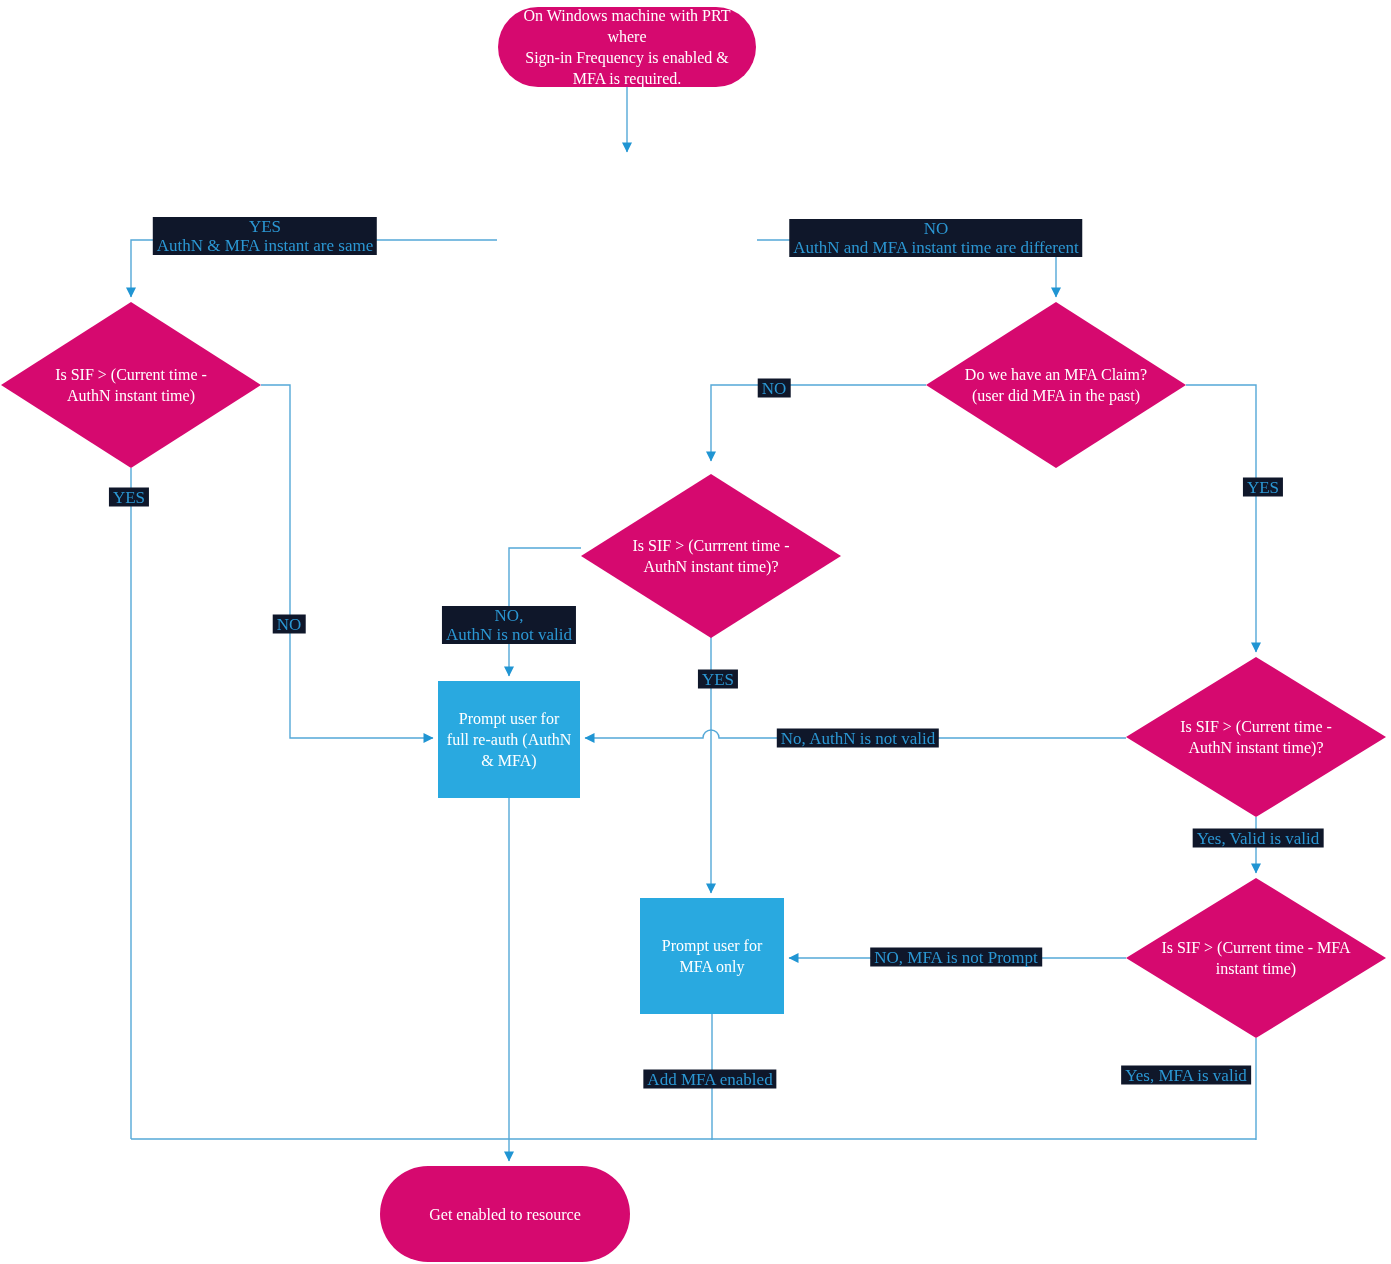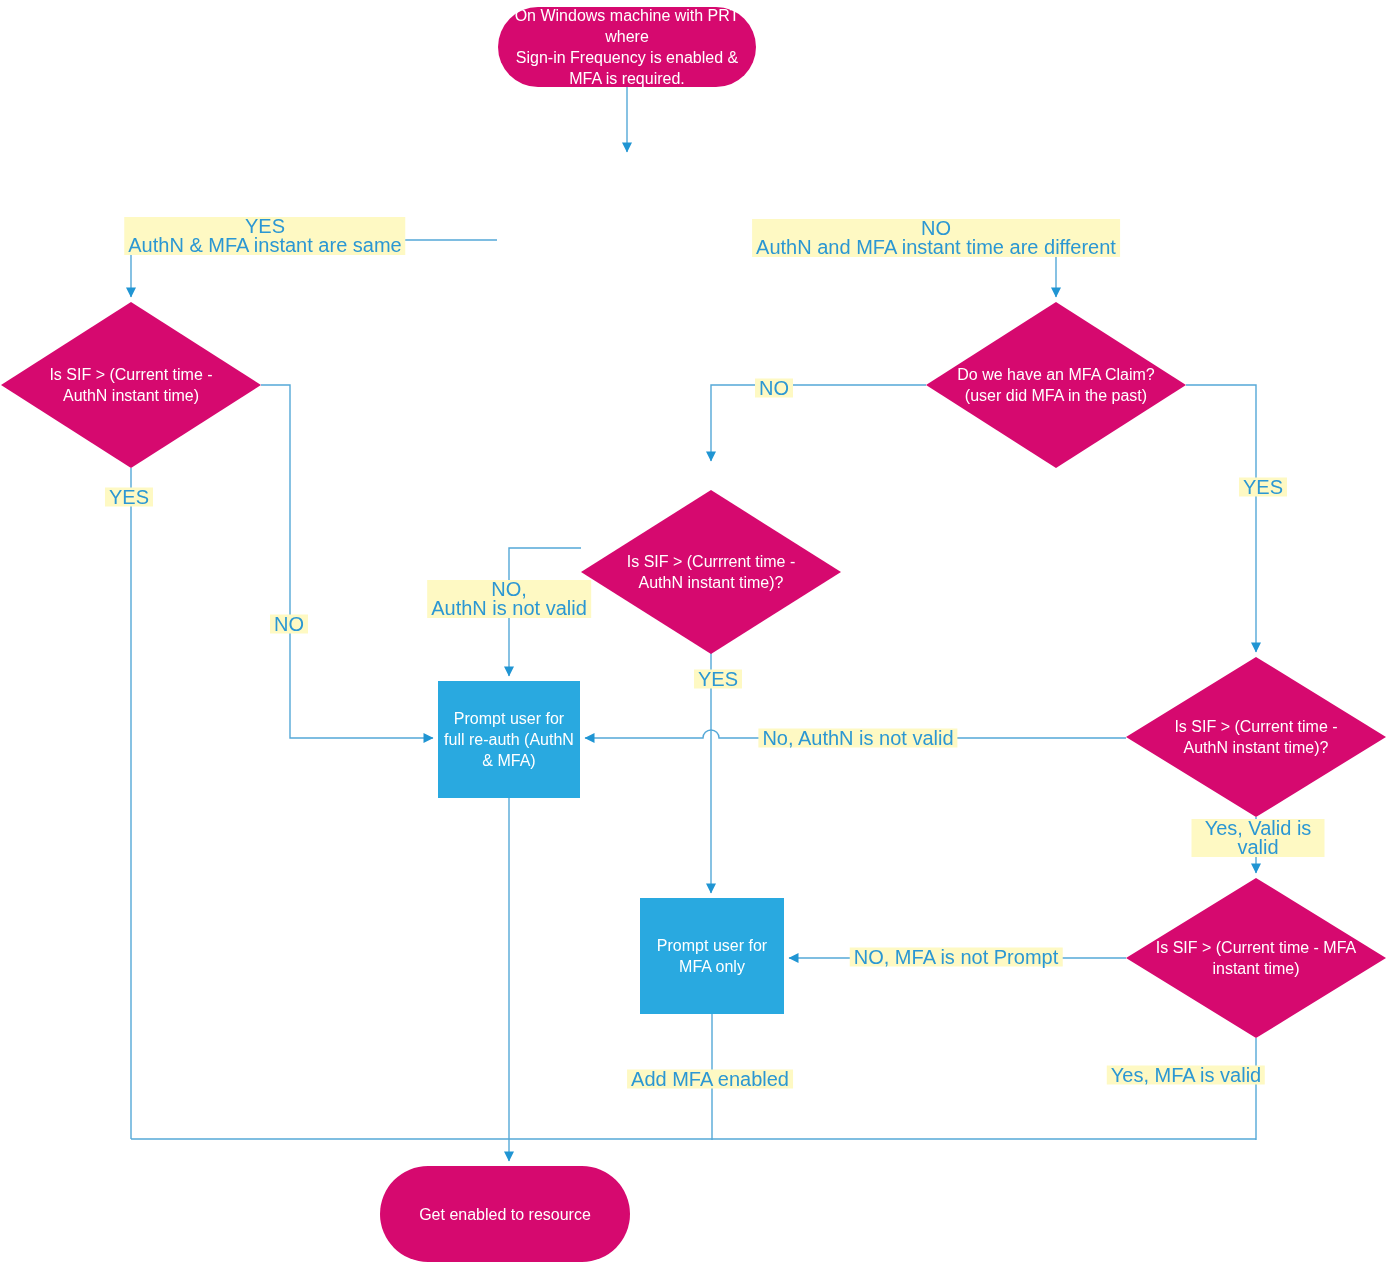--- a/index.html
+++ b/index.html
@@ -6,36 +6,36 @@
     --magenta:#d6096f;
     --blue:#29a9e0;
     --connector:#54a8d7;
     --arrow:#2095d3;
     --label:#2b97d3;
     --shape-text:#ffffff;
   }
   html,body{margin:0;padding:0;background:#ffffff;}
   #canvas{
     position:relative;width:1391px;height:1264px;background:#ffffff;overflow:hidden;
-    font-family:Liberation Sans, sans-serif;
+    font-family:Liberation Serif, serif;
   }
   #connectors{position:absolute;left:0;top:0;z-index:1;}
   #connectors path{stroke:var(--connector);stroke-width:1.4;fill:none;}
   #arrowhead path{fill:var(--arrow);stroke:none;}
   .node{
     position:absolute;z-index:3;display:flex;align-items:center;justify-content:center;
     text-align:center;color:var(--shape-text);font-size:16px;line-height:21px;
     white-space:pre-line;
   }
   .terminator{background:var(--magenta);}
   .decision{background:var(--magenta);clip-path:polygon(50% 0%,100% 50%,50% 100%,0% 50%);}
   .process{background:var(--blue);}
   .elabel{
     position:absolute;z-index:2;transform:translate(-50%,-50%);
-    background:#fef9c3;color:var(--label);font-size:20px;line-height:19px;
+    background:#0f172a;color:var(--label);font-size:17px;line-height:19px;
     text-align:center;white-space:pre-line;padding:0 4px;
   }
 </style>
 </head>
 <body>
 
 <div id="canvas">
 
   <svg id="connectors" width="1391" height="1264" viewBox="0 0 1391 1264">
     <defs>
@@ -66,21 +66,21 @@
 Sign-in Frequency is enabled &amp;
 MFA is required.</div>
 
 
   <div class="node decision" style="left:1px;top:302px;width:260px;height:166px;">Is SIF &gt; (Current time -
 AuthN instant time)</div>
 
   <div class="node decision" style="left:926px;top:302px;width:260px;height:166px;">Do we have an MFA Claim?
 (user did MFA in the past)</div>
 
-  <div class="node decision" style="left:581px;top:490px;width:260px;height:164px;">Is SIF &gt; (Currrent time -
+  <div class="node decision" style="left:581px;top:474px;width:260px;height:164px;">Is SIF &gt; (Currrent time -
 AuthN instant time)?</div>
 
   <div class="node process" style="left:438px;top:681px;width:142px;height:117px;">Prompt user for
 full re-auth (AuthN
 &amp; MFA)</div>
 
   <div class="node decision" style="left:1126px;top:657px;width:260px;height:160px;">Is SIF &gt; (Current time -
 AuthN instant time)?</div>
 
   <div class="node decision" style="left:1126px;top:878px;width:260px;height:160px;">Is SIF &gt; (Current time - MFA
@@ -92,21 +92,21 @@
   <div class="node terminator" style="left:380px;top:1166px;width:250px;height:96px;border-radius:48px;">Get enabled to resource</div>
 
   <div class="elabel" style="left:265px;top:236px;">YES
 AuthN &amp; MFA instant are same</div>
   <div class="elabel" style="left:936px;top:238px;">NO
 AuthN and MFA instant time are different</div>
   <div class="elabel" style="left:129px;top:497px;">YES</div>
   <div class="elabel" style="left:289px;top:624px;">NO</div>
   <div class="elabel" style="left:774px;top:388px;">NO</div>
   <div class="elabel" style="left:1263px;top:487px;">YES</div>
-  <div class="elabel" style="left:509px;top:599px;text-align:center;">NO,
+  <div class="elabel" style="left:509px;top:625px;text-align:center;">NO,
 AuthN is not valid</div>
   <div class="elabel" style="left:718px;top:679px;">YES</div>
   <div class="elabel" style="left:858px;top:738px;">No, AuthN is not valid</div>
   <div class="elabel" style="left:1258px;top:838px;">Yes, Valid is valid</div>
   <div class="elabel" style="left:956px;top:957px;">NO, MFA is not Prompt</div>
   <div class="elabel" style="left:1186px;top:1075px;">Yes, MFA is valid</div>
   <div class="elabel" style="left:710px;top:1079px;">Add MFA enabled</div>
 
 </div>
 

